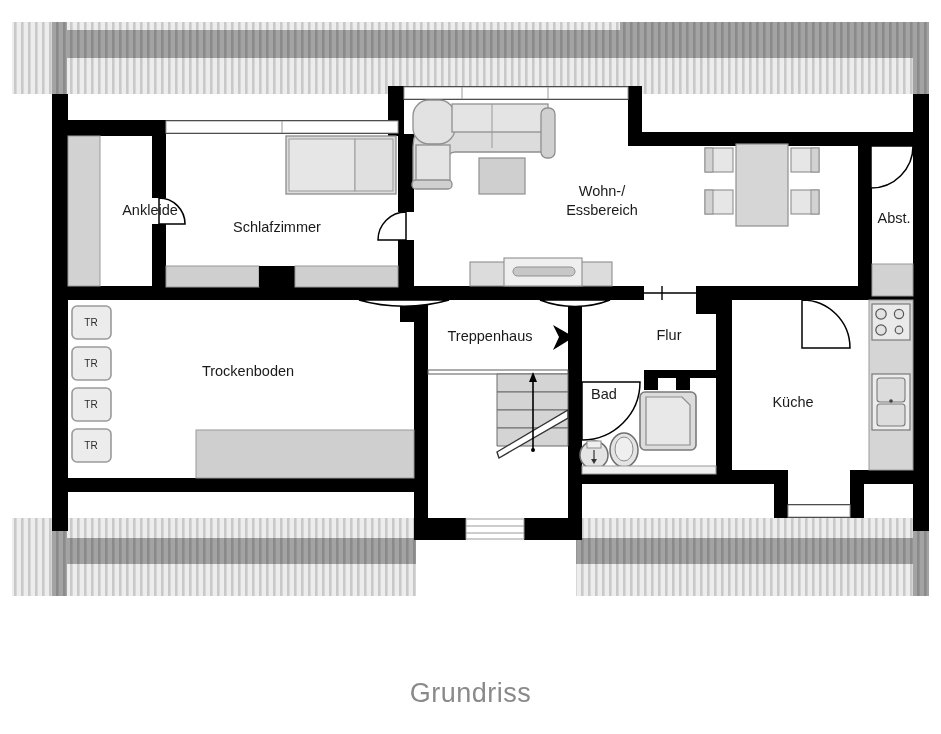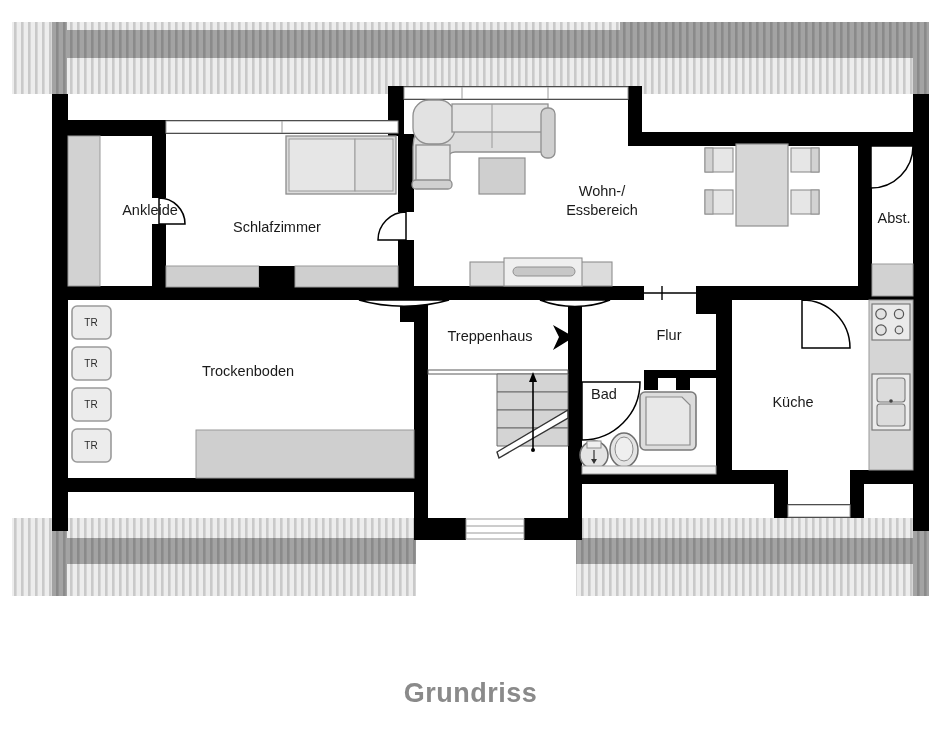--- a/index.html
+++ b/index.html
@@ -31,21 +31,21 @@
     left: 0;
     top: 678px;
     width: 941px;
     text-align: center;
   }
   .caption-text {
     font-family: "Liberation Sans", sans-serif;
     font-size: 27px;
     color: #8a8a8a;
     letter-spacing: 0.5px;
-    font-weight: 700;
+    font-weight: 400;
   }
   text.rlabel {
     font-family: "Liberation Sans", sans-serif;
     font-size: 14.5px;
     fill: #1a1a1a;
     text-anchor: middle;
     dominant-baseline: middle;
   }
   text.trlabel {
     font-family: "Liberation Sans", sans-serif;

